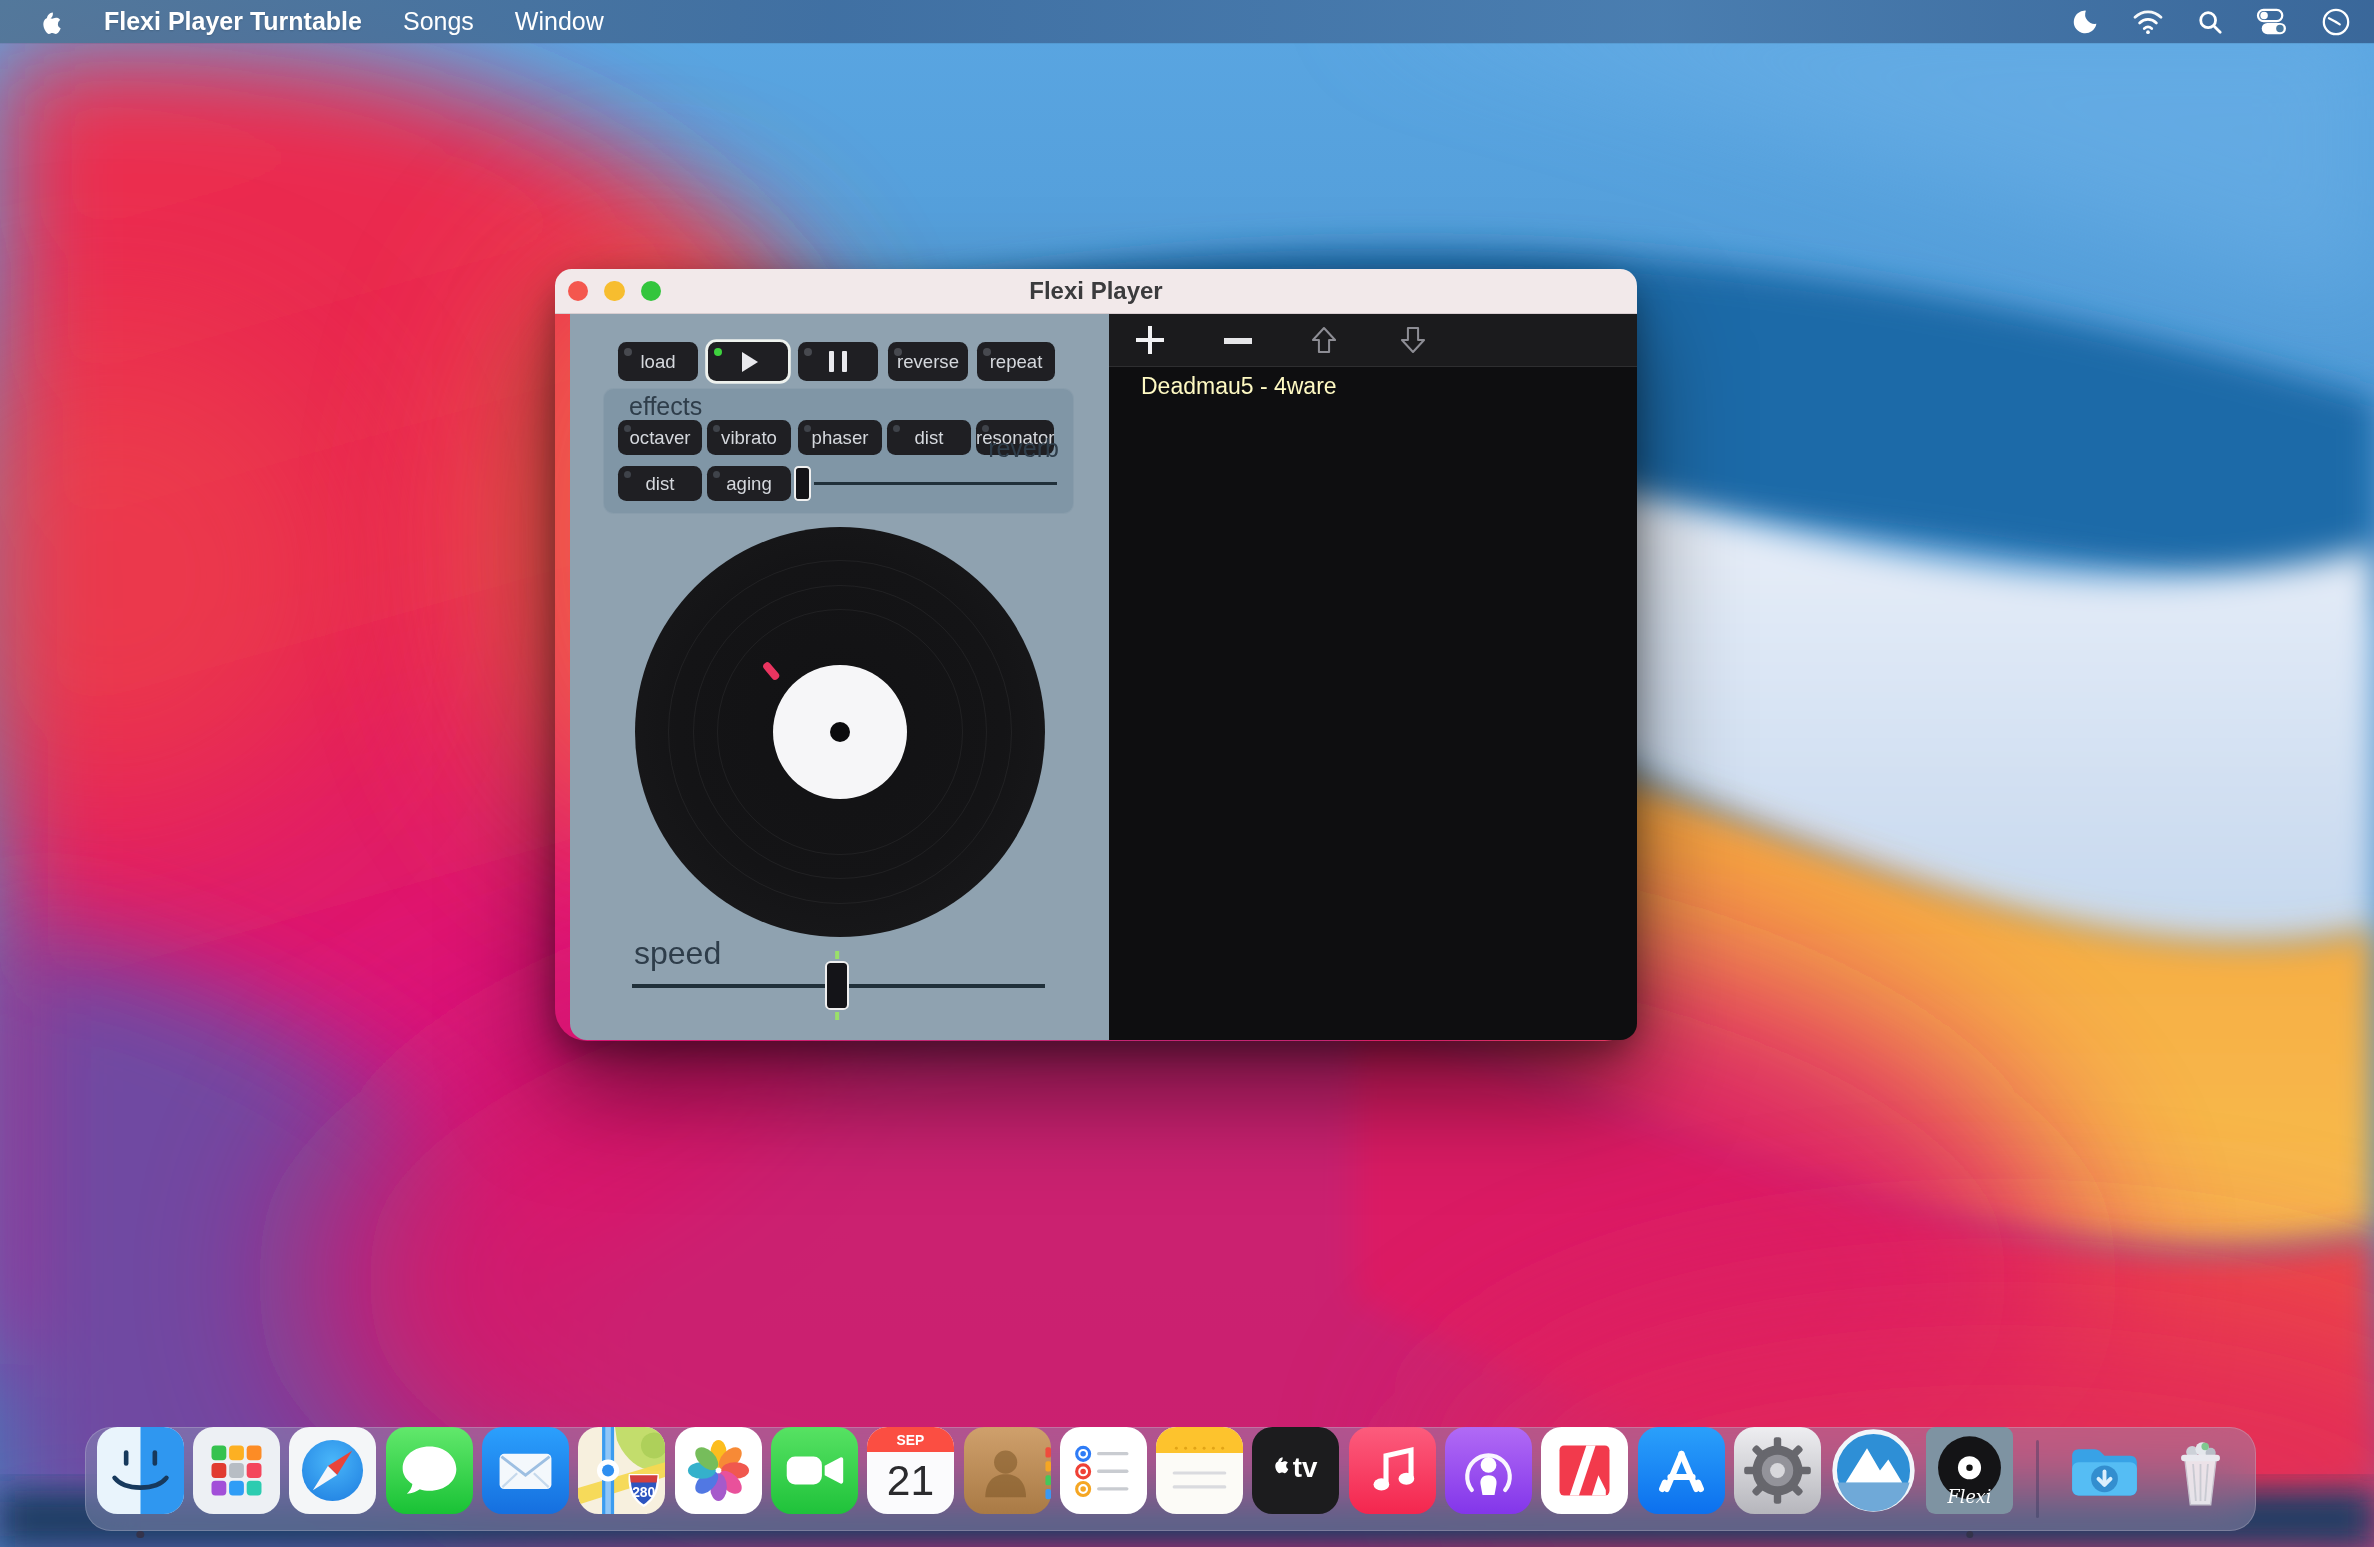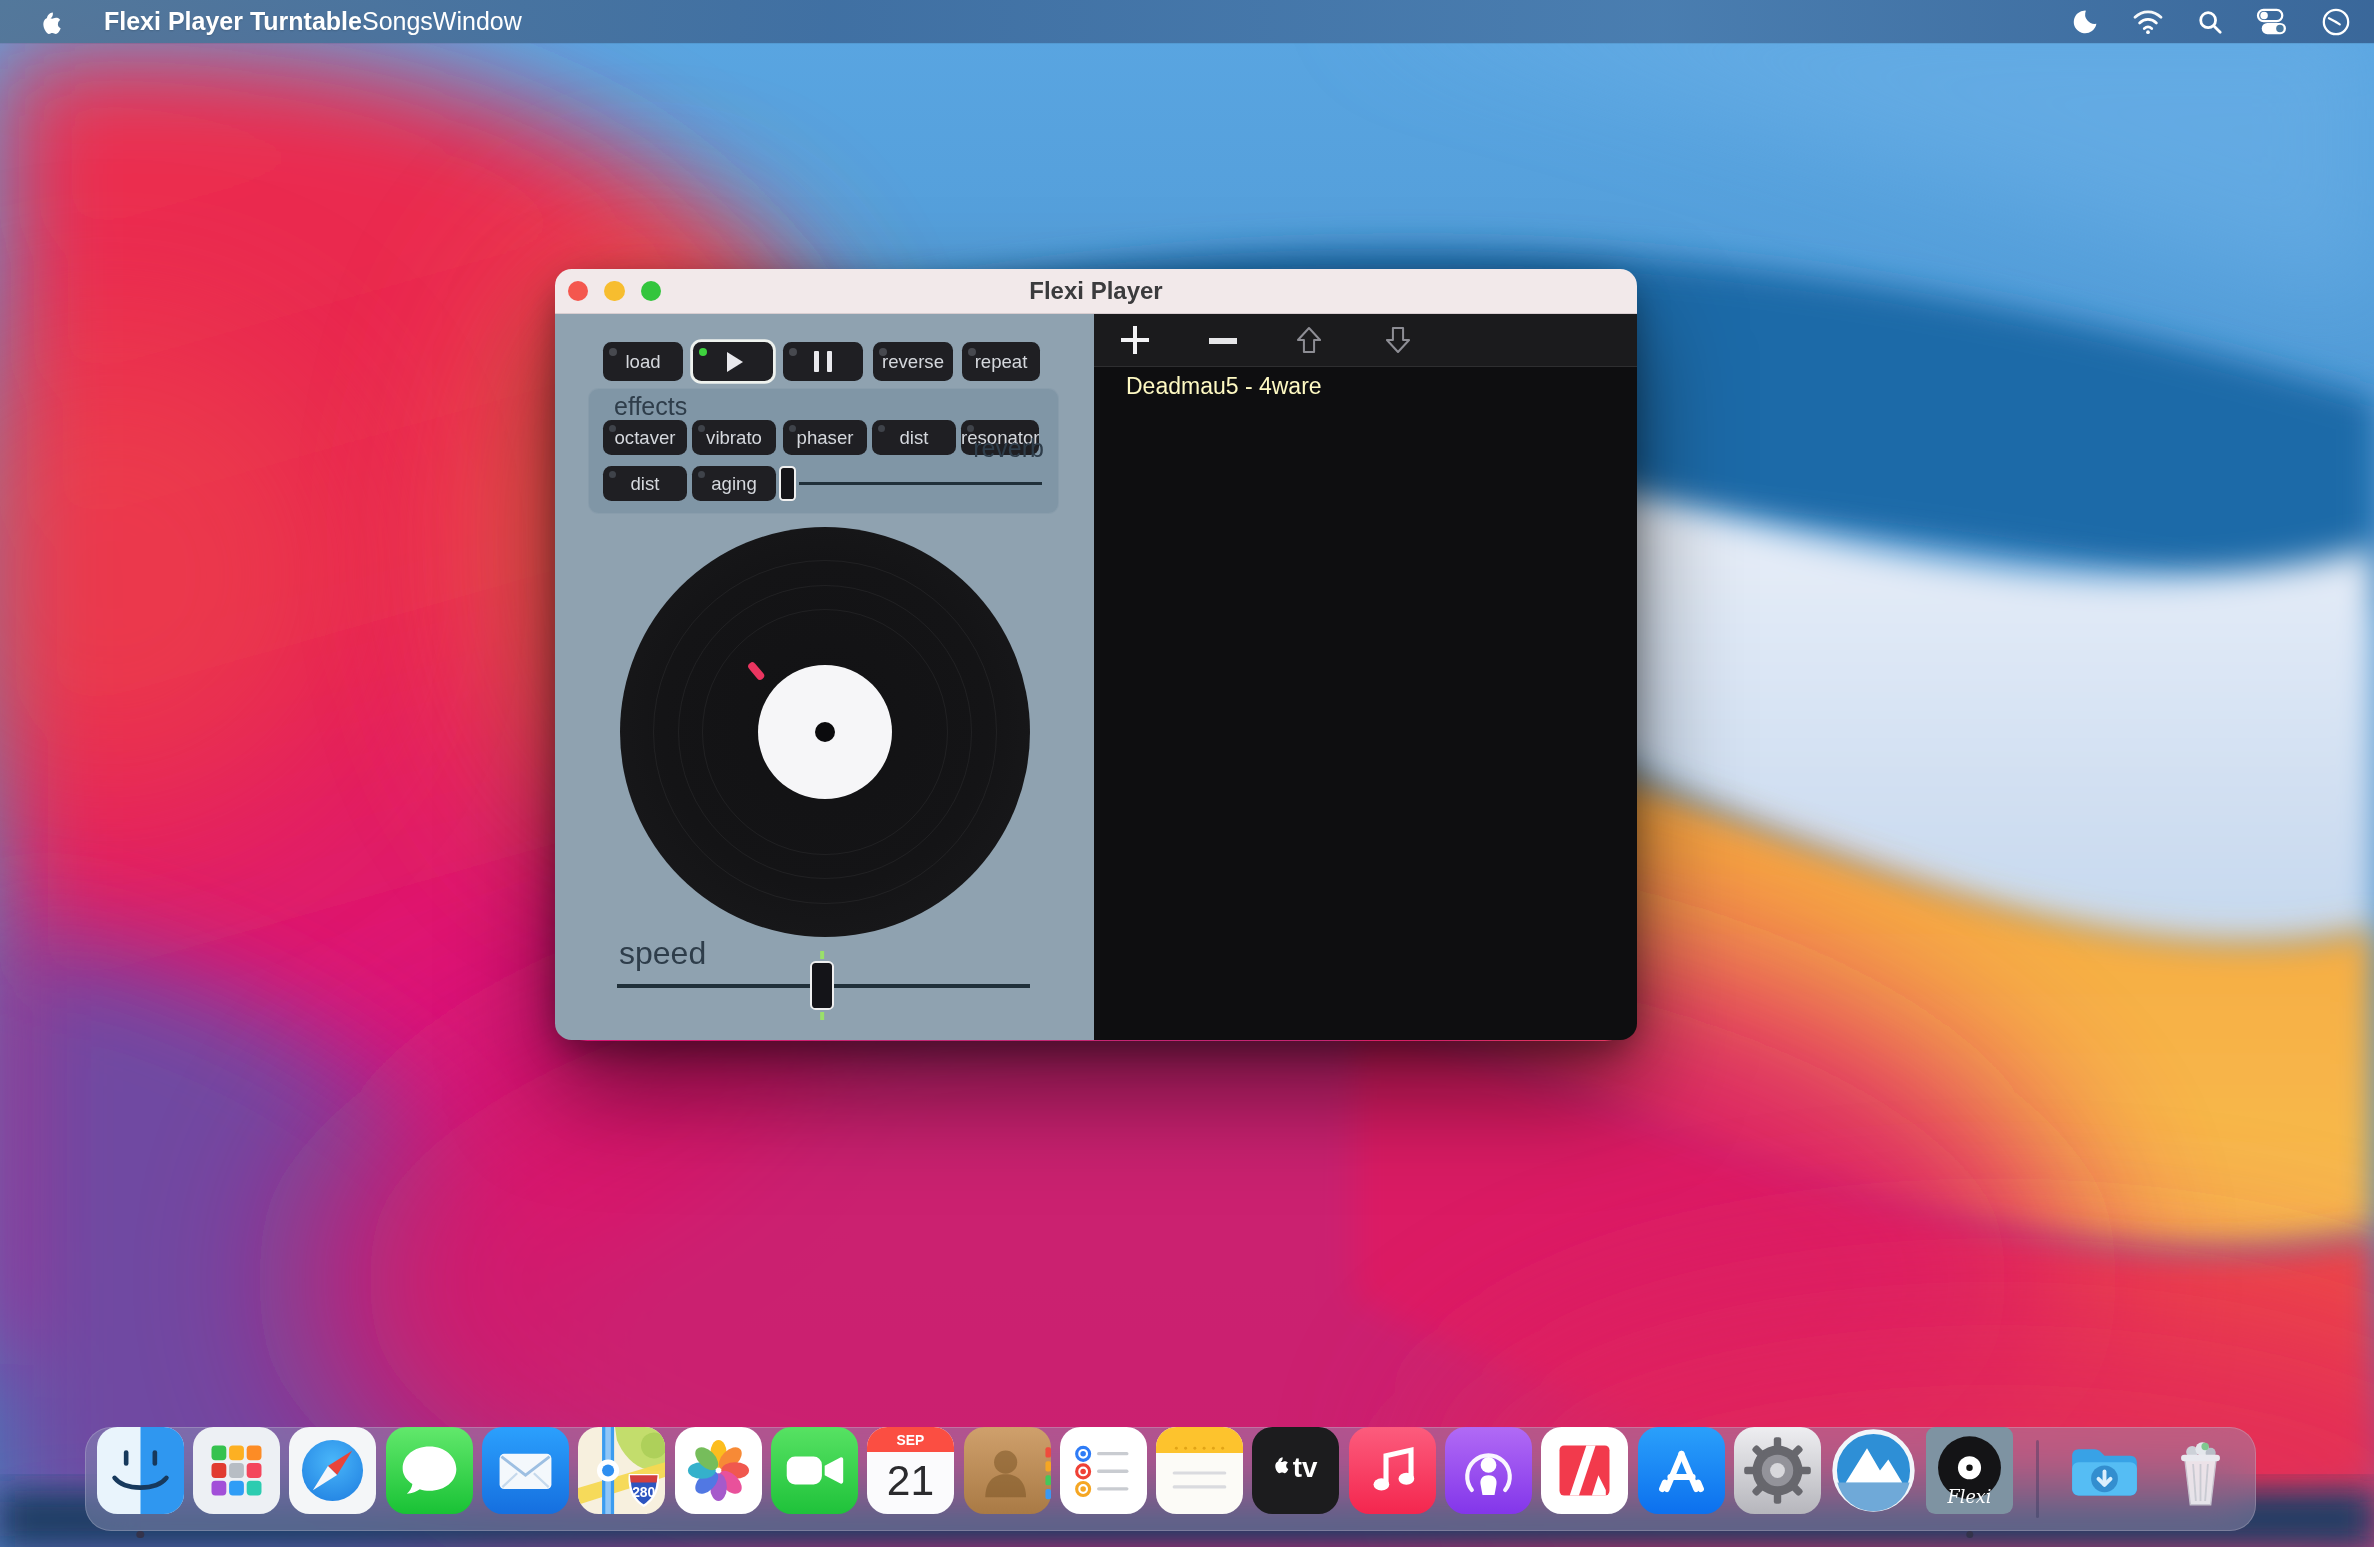--- a/index.html
+++ b/index.html
@@ -12,42 +12,42 @@
   
   .menubar{
     position:absolute;top:0;left:0;right:0;height:43px;z-index:50;
     display:flex;align-items:center;color:#fff;
     background:linear-gradient(90deg,rgba(82,118,152,.95),rgba(62,108,158,.93) 35%,rgba(72,122,172,.93) 70%,rgba(56,100,150,.95));
     box-shadow:0 0.9px 0 rgba(0,0,0,.08);
   }
   .mb-left{display:flex;align-items:center;}
   .apple{margin-left:37px;width:28px;height:30px;display:flex;align-items:center;}
   .mb-app{font-size:25px;font-weight:700;margin-left:39px;text-shadow:0 0.9px 1.9px rgba(0,0,0,.15);}
-  .mb-menu{font-size:25px;}
+  .mb-menu{font-size:25px;margin-left:41px;}
   .mb-right{margin-left:auto;display:flex;align-items:center;gap:33px;padding-right:24px;}
   .mb-right svg{display:block;}
   
   .window{
     position:absolute;left:555px;top:269px;width:1082px;height:772px;z-index:10;
     border-radius:32px;
     box-shadow:0 51px 102px rgba(0,0,0,.50),0 11px 33px rgba(0,0,0,.35);
   }
   .titlebar{
     height:45px;background:#f2e9ea;border-radius:16.7px 16.7px 0 0;position:relative;
     display:flex;align-items:center;justify-content:center;
     border-bottom:0.9px solid #d9ced1;box-sizing:border-box;
   }
   .wtitle{font-size:24px;font-weight:700;color:#3b3b3d;}
   .traffic{position:absolute;left:13px;top:12px;display:flex;gap:16px;}
   .tl{width:20.4px;height:20.4px;border-radius:50%;}
   .tl.red{background:#f4574e;}
   .tl.yellow{background:#f7bd2f;}
   .tl.green{background:#33c53d;}
   .content{display:flex;height:726px;}
-  .left-panel{width:539px;background:#8fa2b0;border-radius:0 0 0 16.7px;position:relative;flex:none;}
+  .left-panel{width:539px;background:#8fa2b0;border-radius:0 0 0 16.7px;position:relative;flex:none;margin-left:15px;}
   .right-panel{flex:1;background:#0e0e10;border-radius:0 0 16.7px 0;position:relative;overflow:hidden;}
   
   .tbtn{
     position:absolute;top:28px;height:39px;width:80px;background:#1f1f23;border:none;
     border-radius:8.3px;color:#d5d8dd;font-size:18.6px;font-family:inherit;cursor:default;
     display:flex;align-items:center;justify-content:center;padding:0;
   }
   .tbtn .led{position:absolute;left:5.6px;top:5.6px;width:8.3px;height:8.3px;border-radius:50%;background:#47494f;}
   .tbtn.active{box-shadow:0 0 0 2.8px #eef2ee;}
   .tbtn.active .led{background:#3ed23e;}

